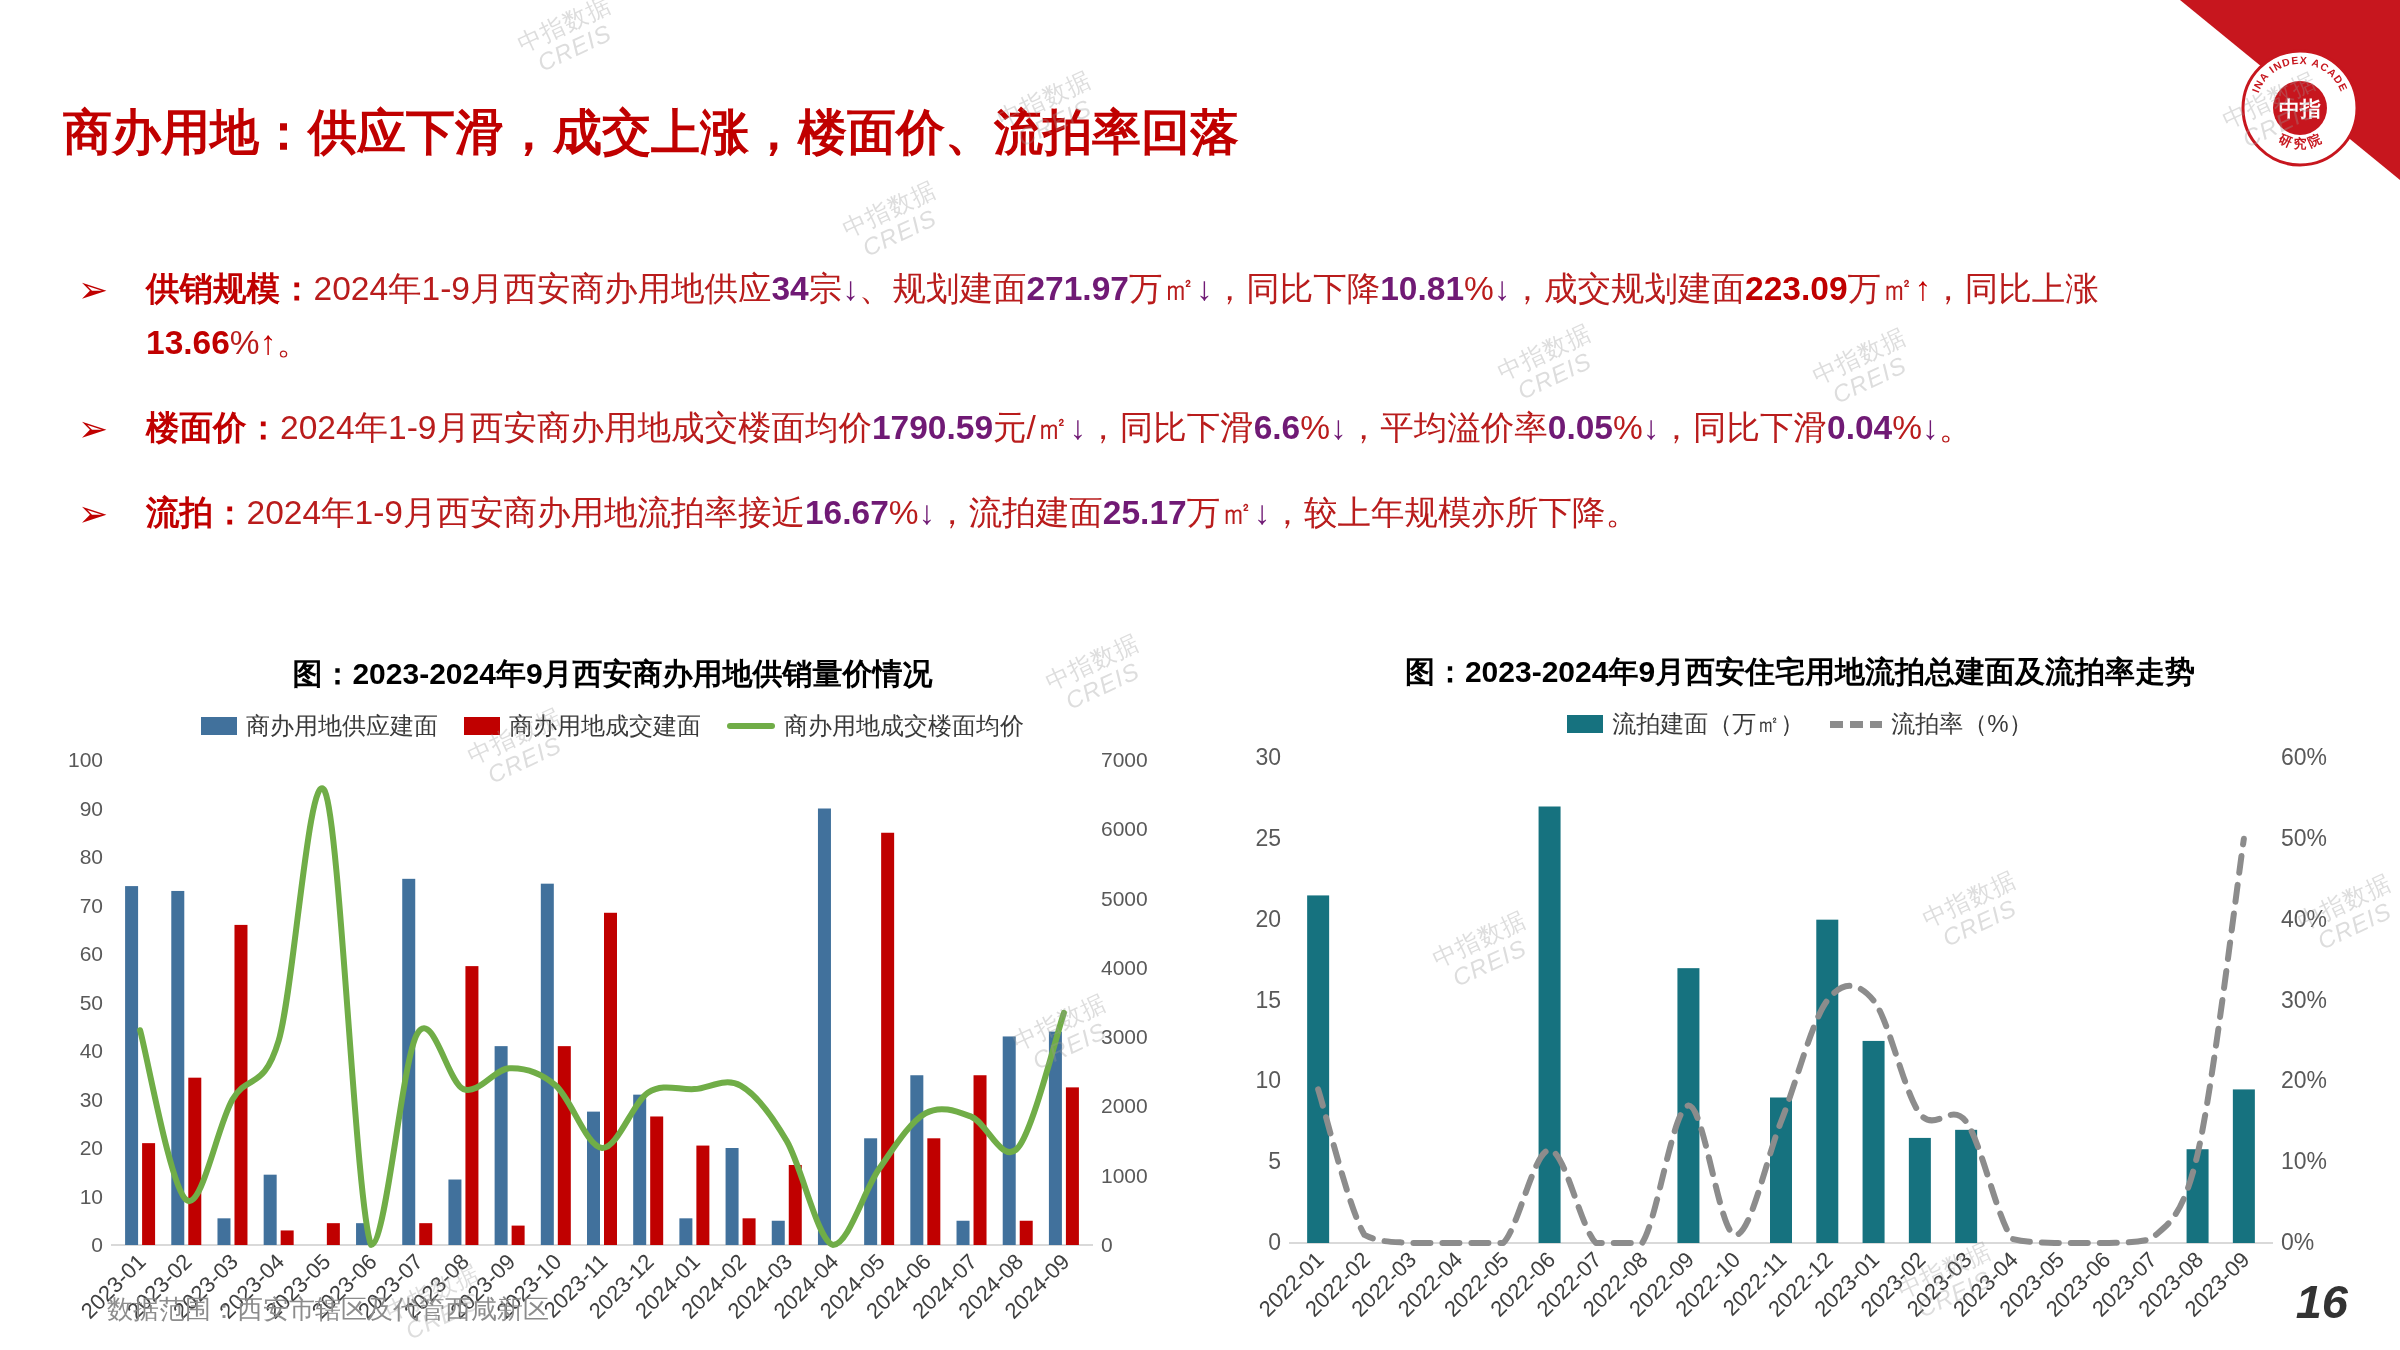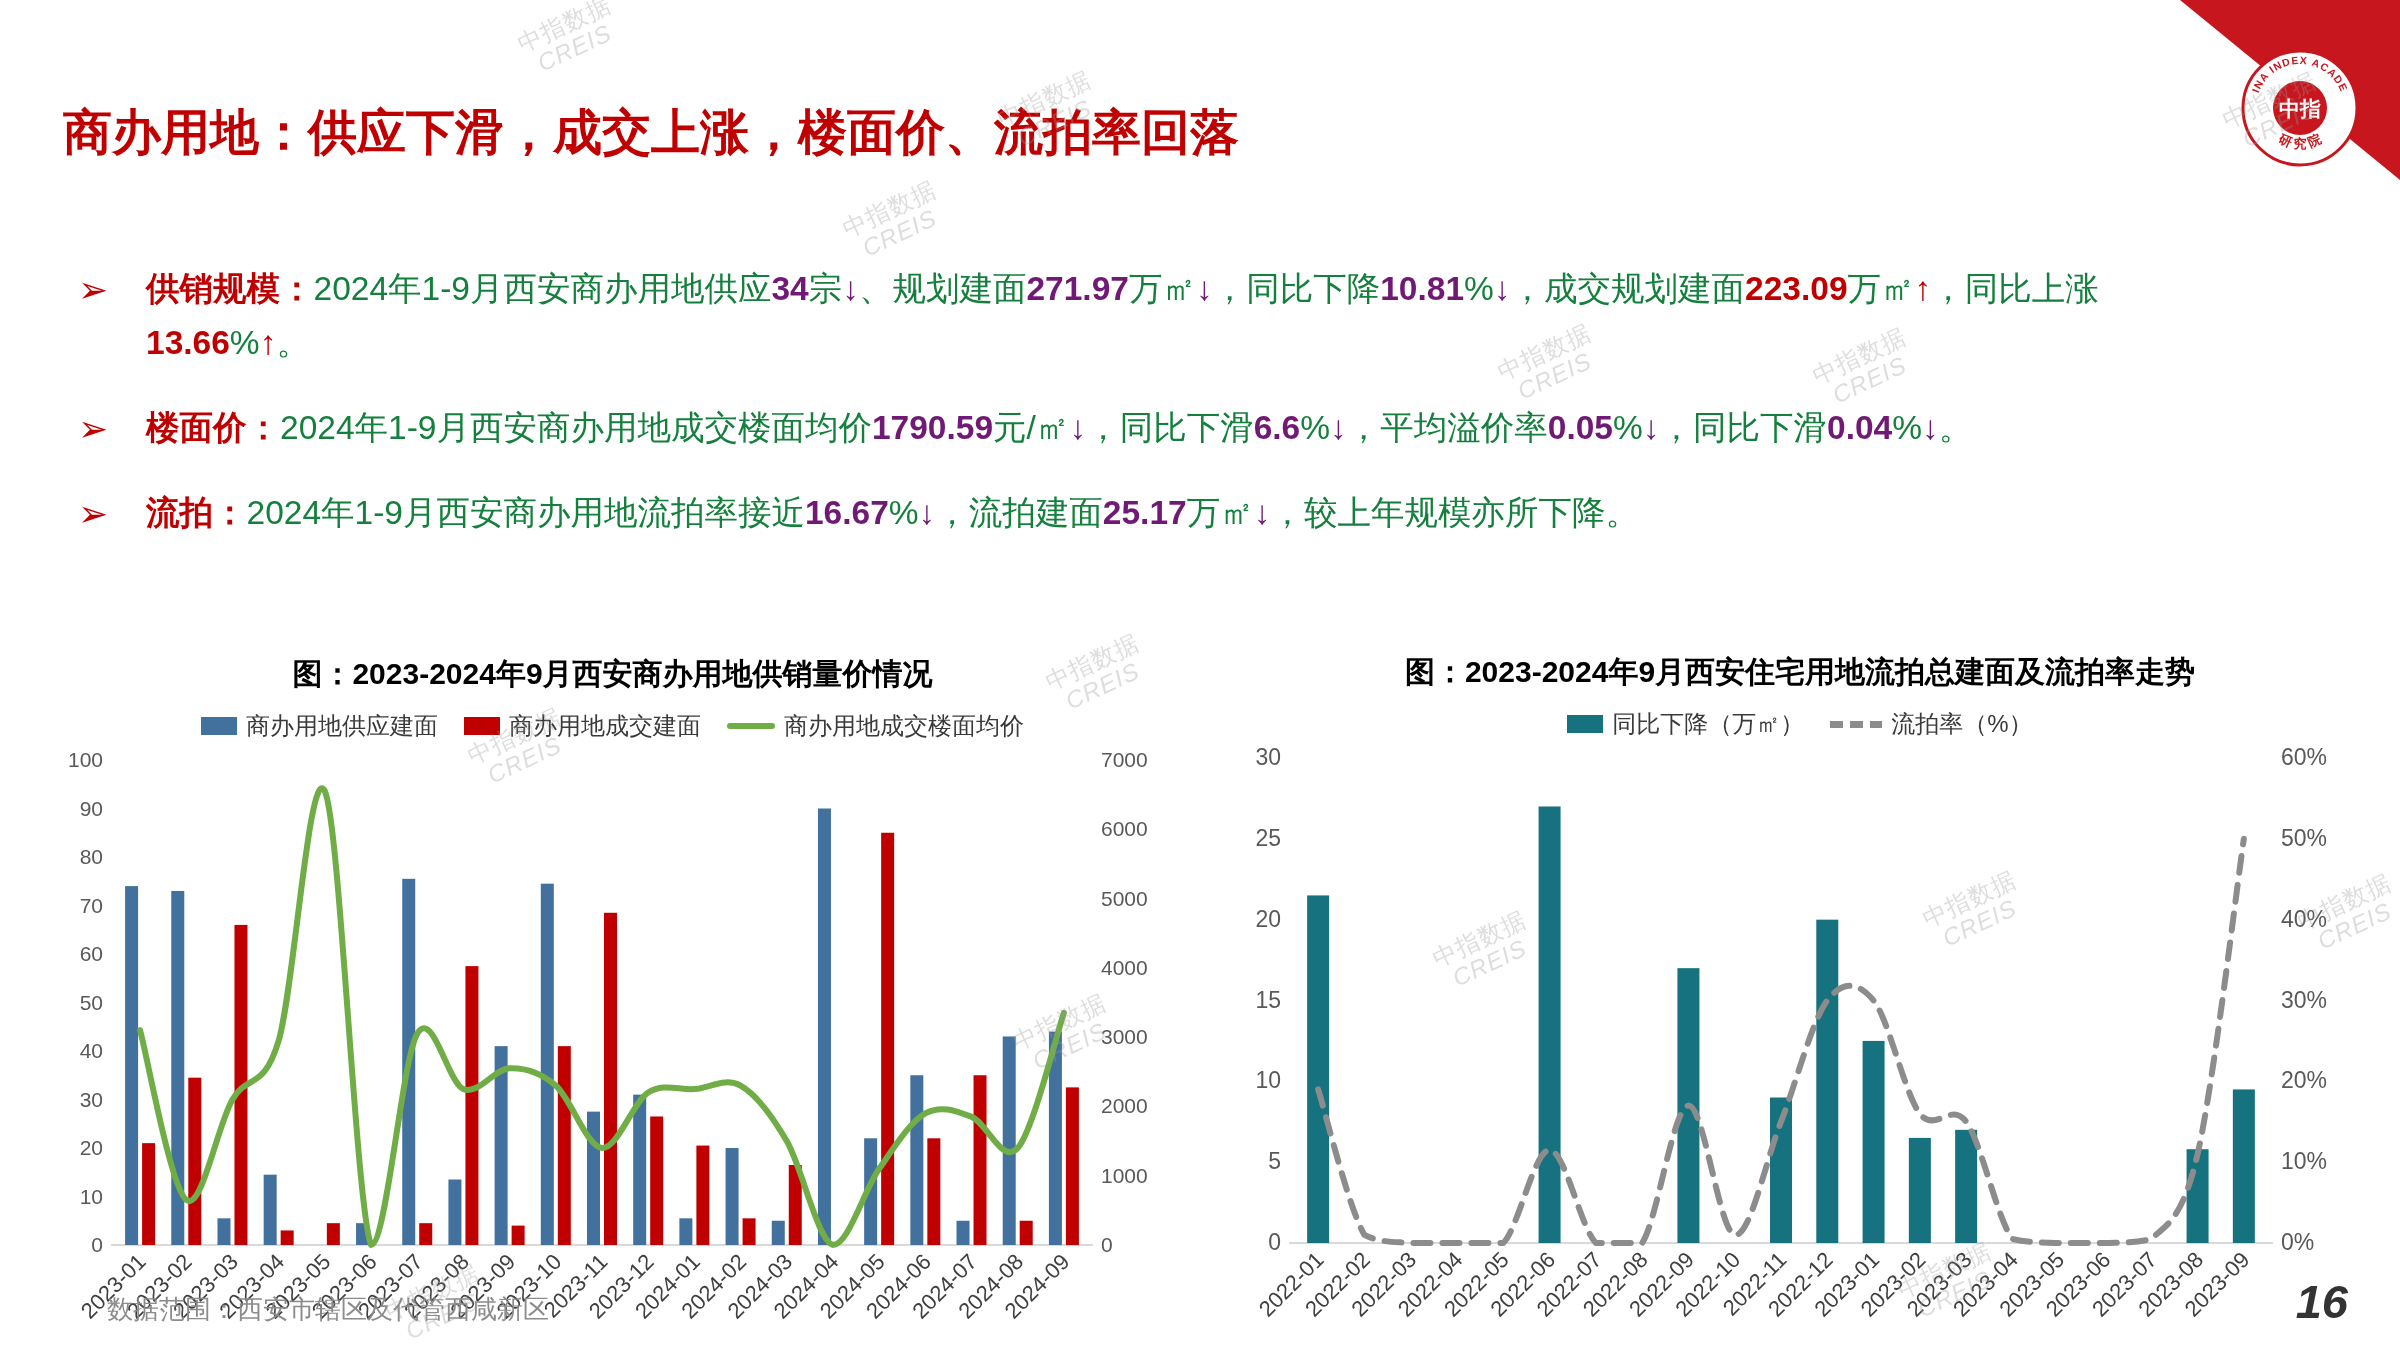--- a/index.html
+++ b/index.html
@@ -6,21 +6,21 @@
   .slide{position:relative;width:2400px;height:1350px;background:#ffffff;overflow:hidden;
          font-family:"Liberation Sans","DejaVu Sans",sans-serif;}
   
   .page-title{position:absolute;left:63px;top:100px;font-size:49px;font-weight:bold;color:#C00000;}
   
   .bullets{position:absolute;left:78px;top:262px;width:2292px;}
   .bullet{display:flex;align-items:flex-start;margin-bottom:30px;}
   .bullet .arrow{width:68px;flex:none;font-size:36px;color:#C00000;line-height:1.55;}
   .bullet .btxt{flex:1;font-size:33.5px;line-height:1.62;color:#1a1a1a;}
   .bullet .lab{color:#C00000;font-weight:bold;}
-  .seg-k{color:#15803d;}
+  .seg-k{color:#b91c1c;}
   .seg-g{color:#701a75;font-weight:bold;}
   .seg-r{color:#C00000;font-weight:bold;margin-top:8px;}
   
   .chart-card{position:absolute;top:640px;}
   .card-left{left:55px;width:1115px;}
   .card-right{left:1225px;width:1150px;}
   .chart-title{font-size:30px;font-weight:bold;color:#000;text-align:center;}
   .card-left .chart-title{margin-top:14px;}
   .card-right .chart-title{margin-top:12px;}
   .legend{display:flex;justify-content:center;align-items:center;gap:26px;margin-top:16px;height:30px;}
@@ -181,21 +181,21 @@
         <text x="969.7142857142857" y="518" class="xlab" font-size="22" text-anchor="end" transform="rotate(-45 969.7142857142857 518)">2024-08</text>
         <text x="1015.9047619047619" y="518" class="xlab" font-size="22" text-anchor="end" transform="rotate(-45 1015.9047619047619 518)">2024-09</text>
       </svg>
   </div>
 
   <div class="chart-card card-right">
     <div class="chart-title">图：2023-2024年9月西安住宅用地流拍总建面及流拍率走势</div>
     <div class="legend">
         <span class="legend-item">
           <span class="sw-bar" style="background: rgb(22, 114, 127);"></span>
-          <span>同比下降（万㎡）</span>
+          <span>流拍建面（万㎡）</span>
         </span>
         <span class="legend-item">
           <span class="sw-dash"></span>
           <span>流拍率（%）</span>
         </span>
       </div>
     <svg width="1140" height="585" viewBox="0 0 1140 585">
         <text x="56" y="507" text-anchor="end" class="tick" font-size="23">0</text>
         <text x="56" y="426.1666666666667" text-anchor="end" class="tick" font-size="23">5</text>
         <text x="56" y="345.33333333333337" text-anchor="end" class="tick" font-size="23">10</text>

